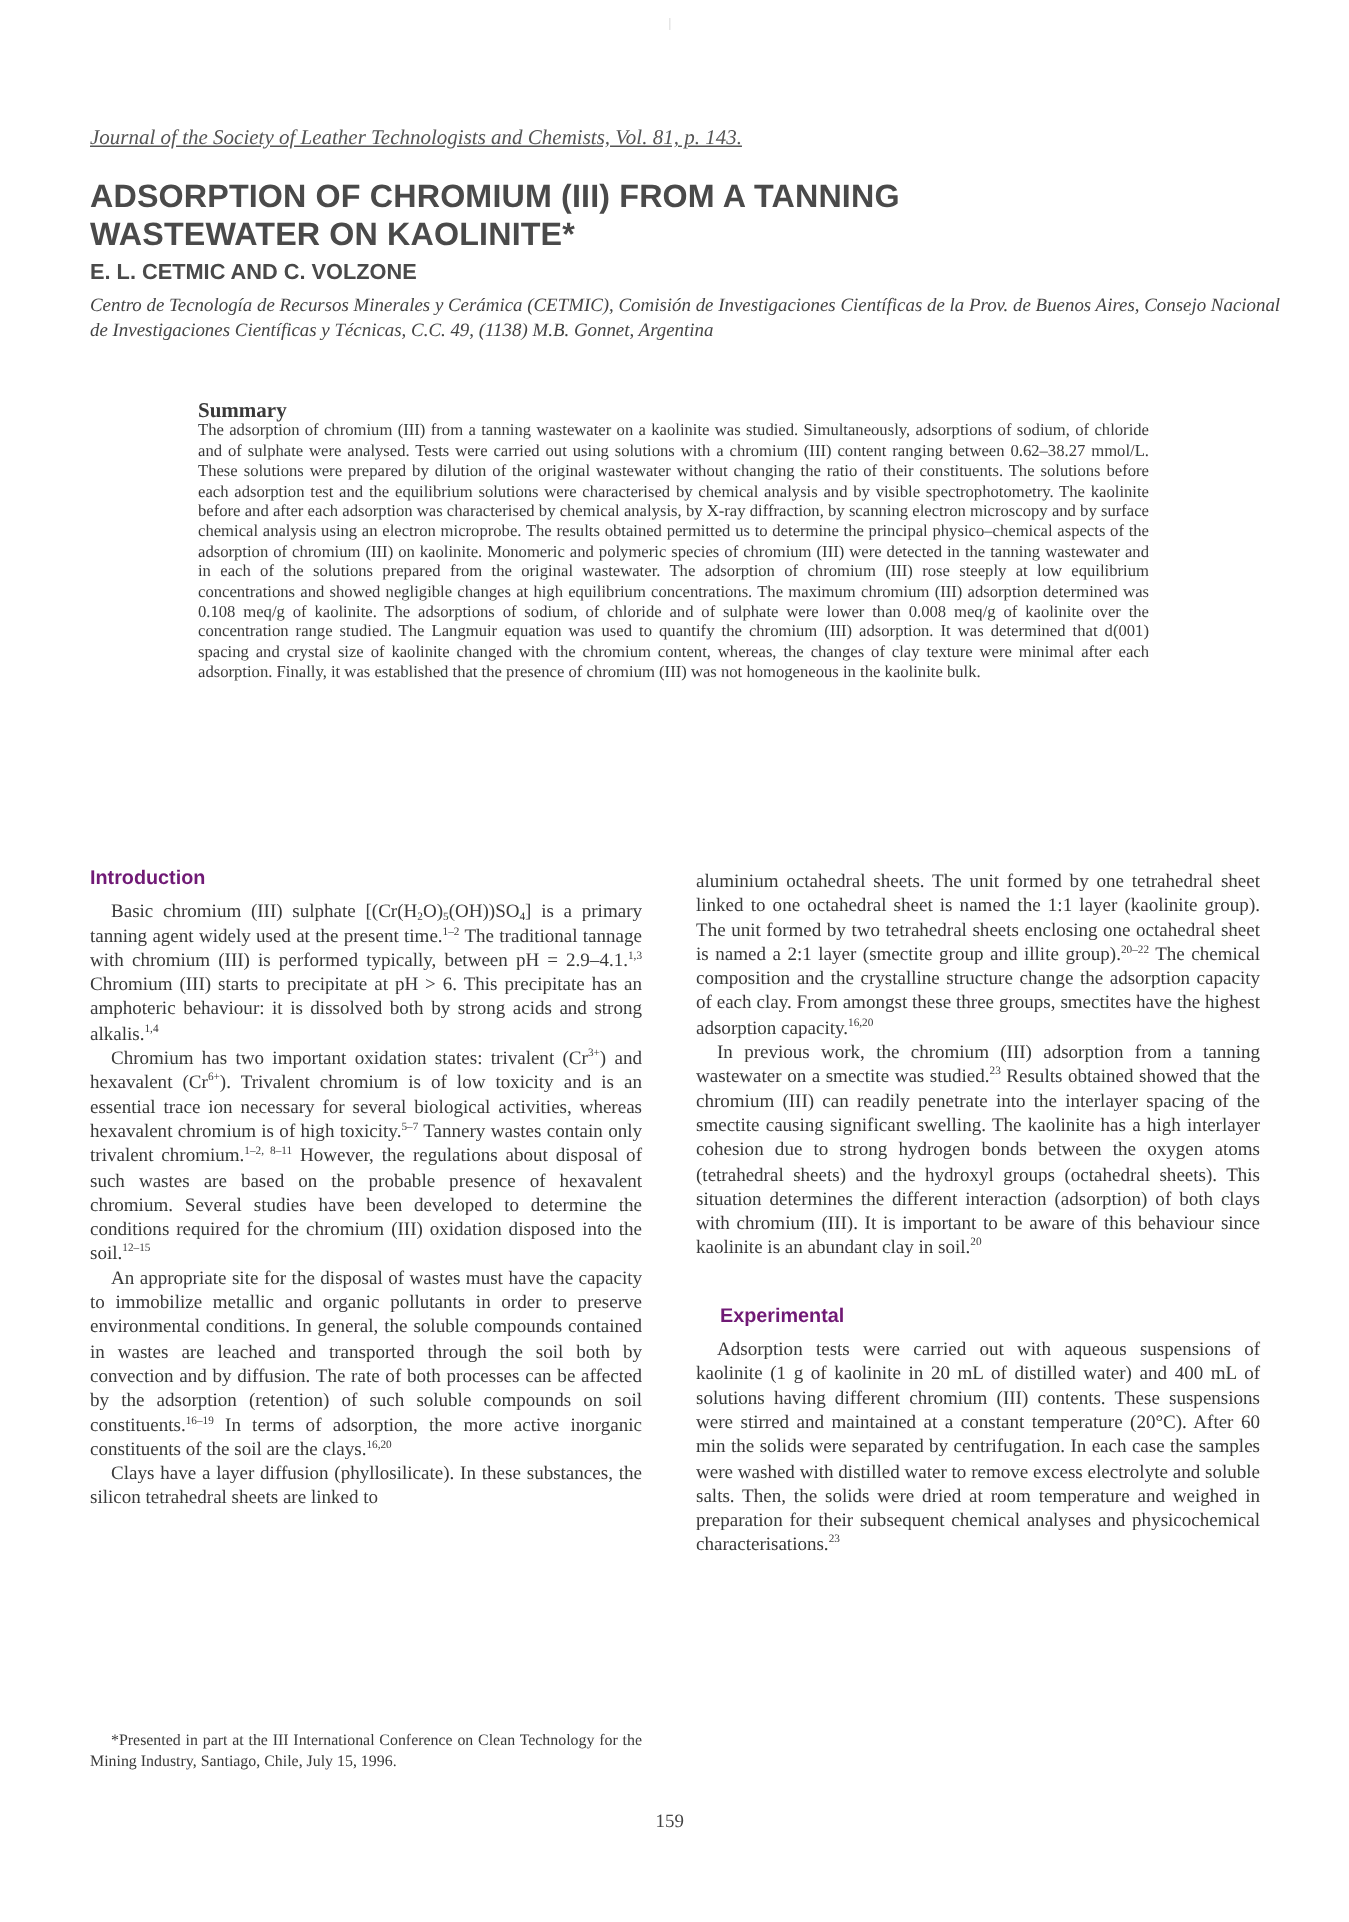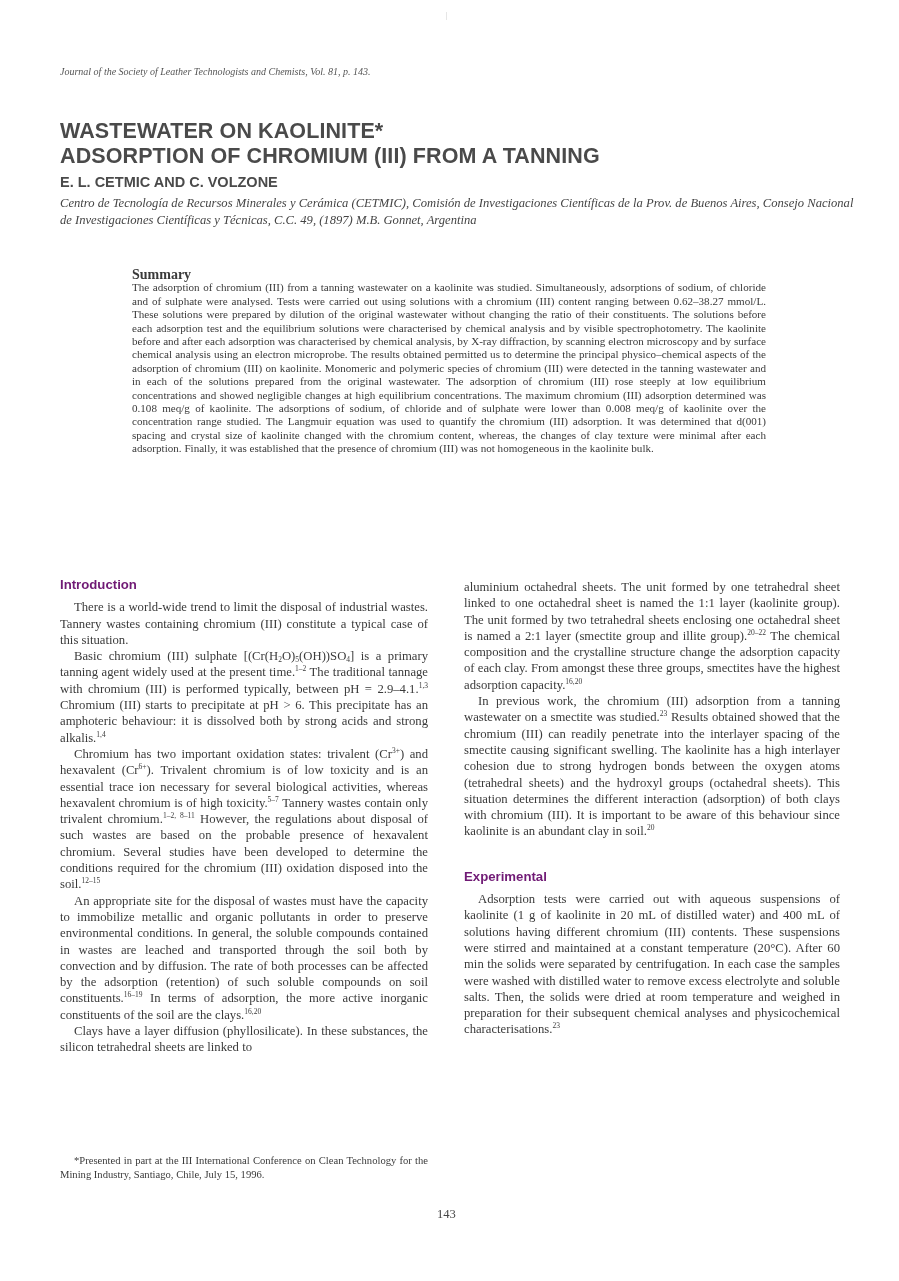--- a/index.html
+++ b/index.html
@@ -1,73 +1,72 @@
 <!DOCTYPE html>
 <html><head>
 <meta charset="utf-8">
 <style>
   html, body { margin: 0; padding: 0; background: #ffffff; }
   body { width: 899px; height: 1281px; position: relative; overflow: hidden; color: #3a3a3a; }
   .serif { font-family: "Liberation Serif", "DejaVu Serif", serif; }
   .sans { font-family: "Liberation Sans", "DejaVu Sans", sans-serif; }
 
-  #journal { position: absolute; left: 60px; top: 66px; font-size: 10px; font-style: italic; color: #555; }
+  #journal { position: absolute; left: 60px; top: 85px; font-size: 14px; font-style: italic; color: #555; text-decoration: underline; }
   #title { position: absolute; left: 60px; top: 119px; width: 780px; font-size: 21.5px; font-weight: bold; line-height: 25px; color: #4a4a4a; letter-spacing: 0.1px; }
   #authors { position: absolute; left: 60px; top: 174px; font-size: 14.5px; font-weight: bold; color: #4a4a4a; }
   #affil { position: absolute; left: 60px; top: 195px; width: 800px; font-size: 12.6px; font-style: italic; line-height: 17px; color: #444; }
 
   #summary { position: absolute; left: 132px; top: 268px; width: 634px; font-size: 11.1px; line-height: 13.4px; text-align: justify; color: #3a3a3a; }
   #summary .heading { font-weight: bold; font-size: 14px; }
 
   .col { position: absolute; top: 577px; font-size: 12.7px; line-height: 16.3px; text-align: justify; color: #3a3a3a; }
   #col-left { left: 60px; width: 368px; }
   #col-right { left: 464px; width: 376px; top: 579px; }
   .sec-head { font-family: "Liberation Sans", "DejaVu Sans", sans-serif; font-weight: bold; font-size: 13.2px; color: #701a75; margin: 0 0 6px 0; }
   .para { margin: 0; text-indent: 14px; }
   .para.noindent { text-indent: 0; }
   sup { font-size: 7.5px; line-height: 0; vertical-align: 5px; }
   sub { font-size: 7.5px; line-height: 0; vertical-align: -2px; }
-  #exp-head { margin-top: 29px; }
+  #exp-head { margin-top: 29px; margin-left: 16px; }
 
   #footnote { position: absolute; left: 60px; top: 1154px; width: 368px; font-size: 10.6px; line-height: 13.6px; text-align: justify; color: #3a3a3a; text-indent: 14px; }
   #page-num { position: absolute; left: 437px; top: 1207px; font-size: 12.6px; color: #444; }
   #mark { position: absolute; left: 446px; top: 12px; width: 1px; height: 8px; background: #e6e6e6; }
 </style>
 </head>
 <body>
 
 <div id="mark"></div>
 
 <div id="journal" class="serif">Journal of the Society of Leather Technologists and Chemists, Vol. 81, p. 143.</div>
 
 <div id="title" class="sans">
+  <div>ADSORPTION OF CHROMIUM (III) FROM A TANNING</div>
   <div>WASTEWATER ON KAOLINITE*</div>
-  <div>ADSORPTION OF CHROMIUM (III) FROM A TANNING</div>
 </div>
 
 <div id="authors" class="sans">E. L. CETMIC AND C. VOLZONE</div>
 
-<div id="affil" class="serif">Centro de Tecnología de Recursos Minerales y Cerámica (CETMIC), Comisión de Investigaciones Científicas de la Prov. de Buenos Aires, Consejo Nacional de Investigaciones Científicas y Técnicas, C.C. 49, (1897) M.B. Gonnet, Argentina</div>
+<div id="affil" class="serif">Centro de Tecnología de Recursos Minerales y Cerámica (CETMIC), Comisión de Investigaciones Científicas de la Prov. de Buenos Aires, Consejo Nacional de Investigaciones Científicas y Técnicas, C.C. 49, (1138) M.B. Gonnet, Argentina</div>
 
 <div id="summary" class="serif">
   <div class="heading">Summary</div>
   <div>The adsorption of chromium (III) from a tanning wastewater on a kaolinite was studied. Simultaneously, adsorptions of sodium, of chloride and of sulphate were analysed. Tests were carried out using solutions with a chromium (III) content ranging between 0.62–38.27 mmol/L. These solutions were prepared by dilution of the original wastewater without changing the ratio of their constituents. The solutions before each adsorption test and the equilibrium solutions were characterised by chemical analysis and by visible spectrophotometry. The kaolinite before and after each adsorption was characterised by chemical analysis, by X-ray diffraction, by scanning electron microscopy and by surface chemical analysis using an electron microprobe. The results obtained permitted us to determine the principal physico–chemical aspects of the adsorption of chromium (III) on kaolinite. Monomeric and polymeric species of chromium (III) were detected in the tanning wastewater and in each of the solutions prepared from the original wastewater. The adsorption of chromium (III) rose steeply at low equilibrium concentrations and showed negligible changes at high equilibrium concentrations. The maximum chromium (III) adsorption determined was 0.108 meq/g of kaolinite. The adsorptions of sodium, of chloride and of sulphate were lower than 0.008 meq/g of kaolinite over the concentration range studied. The Langmuir equation was used to quantify the chromium (III) adsorption. It was determined that d(001) spacing and crystal size of kaolinite changed with the chromium content, whereas, the changes of clay texture were minimal after each adsorption. Finally, it was established that the presence of chromium (III) was not homogeneous in the kaolinite bulk.</div>
 </div>
 
 <div id="col-left" class="col serif">
   <div class="sec-head">Introduction</div>
-  <p class="para">There is a world-wide trend to limit the disposal of industrial wastes. Tannery wastes containing chromium (III) constitute a typical case of this situation.</p>
   <p class="para"><span>Basic chromium (III) sulphate [(Cr(H</span><sub>2</sub><span>O)</span><sub>5</sub><span>(OH))SO</span><sub>4</sub><span>] is a primary tanning agent widely used at the present time.</span><sup>1–2</sup><span> The traditional tannage with chromium (III) is performed typically, between pH = 2.9–4.1.</span><sup>1,3</sup><span> Chromium (III) starts to precipitate at pH &gt; 6. This precipitate has an amphoteric behaviour: it is dissolved both by strong acids and strong alkalis.</span><sup>1,4</sup></p>
   <p class="para"><span>Chromium has two important oxidation states: trivalent (Cr</span><sup>3+</sup><span>) and hexavalent (Cr</span><sup>6+</sup><span>). Trivalent chromium is of low toxicity and is an essential trace ion necessary for several biological activities, whereas hexavalent chromium is of high toxicity.</span><sup>5–7</sup><span> Tannery wastes contain only trivalent chromium.</span><sup>1–2, 8–11</sup><span> However, the regulations about disposal of such wastes are based on the probable presence of hexavalent chromium. Several studies have been developed to determine the conditions required for the chromium (III) oxidation disposed into the soil.</span><sup>12–15</sup></p>
   <p class="para"><span>An appropriate site for the disposal of wastes must have the capacity to immobilize metallic and organic pollutants in order to preserve environmental conditions. In general, the soluble compounds contained in wastes are leached and transported through the soil both by convection and by diffusion. The rate of both processes can be affected by the adsorption (retention) of such soluble compounds on soil constituents.</span><sup>16–19</sup><span> In terms of adsorption, the more active inorganic constituents of the soil are the clays.</span><sup>16,20</sup></p>
   <p class="para">Clays have a layer diffusion (phyllosilicate). In these substances, the silicon tetrahedral sheets are linked to</p>
 </div>
 
 <div id="col-right" class="col serif">
   <p class="para noindent"><span>aluminium octahedral sheets. The unit formed by one tetrahedral sheet linked to one octahedral sheet is named the 1:1 layer (kaolinite group). The unit formed by two tetrahedral sheets enclosing one octahedral sheet is named a 2:1 layer (smectite group and illite group).</span><sup>20–22</sup><span> The chemical composition and the crystalline structure change the adsorption capacity of each clay. From amongst these three groups, smectites have the highest adsorption capacity.</span><sup>16,20</sup></p>
   <p class="para"><span>In previous work, the chromium (III) adsorption from a tanning wastewater on a smectite was studied.</span><sup>23</sup><span> Results obtained showed that the chromium (III) can readily penetrate into the interlayer spacing of the smectite causing significant swelling. The kaolinite has a high interlayer cohesion due to strong hydrogen bonds between the oxygen atoms (tetrahedral sheets) and the hydroxyl groups (octahedral sheets). This situation determines the different interaction (adsorption) of both clays with chromium (III). It is important to be aware of this behaviour since kaolinite is an abundant clay in soil.</span><sup>20</sup></p>
   <div id="exp-head" class="sec-head">Experimental</div>
   <p class="para"><span>Adsorption tests were carried out with aqueous suspensions of kaolinite (1 g of kaolinite in 20 mL of distilled water) and 400 mL of solutions having different chromium (III) contents. These suspensions were stirred and maintained at a constant temperature (20°C). After 60 min the solids were separated by centrifugation. In each case the samples were washed with distilled water to remove excess electrolyte and soluble salts. Then, the solids were dried at room temperature and weighed in preparation for their subsequent chemical analyses and physicochemical characterisations.</span><sup>23</sup></p>
 </div>
 
 <div id="footnote" class="serif">*Presented in part at the III International Conference on Clean Technology for the Mining Industry, Santiago, Chile, July 15, 1996.</div>
 
-<div id="page-num" class="serif">143</div>
+<div id="page-num" class="serif">159</div>
 
 </body></html>

